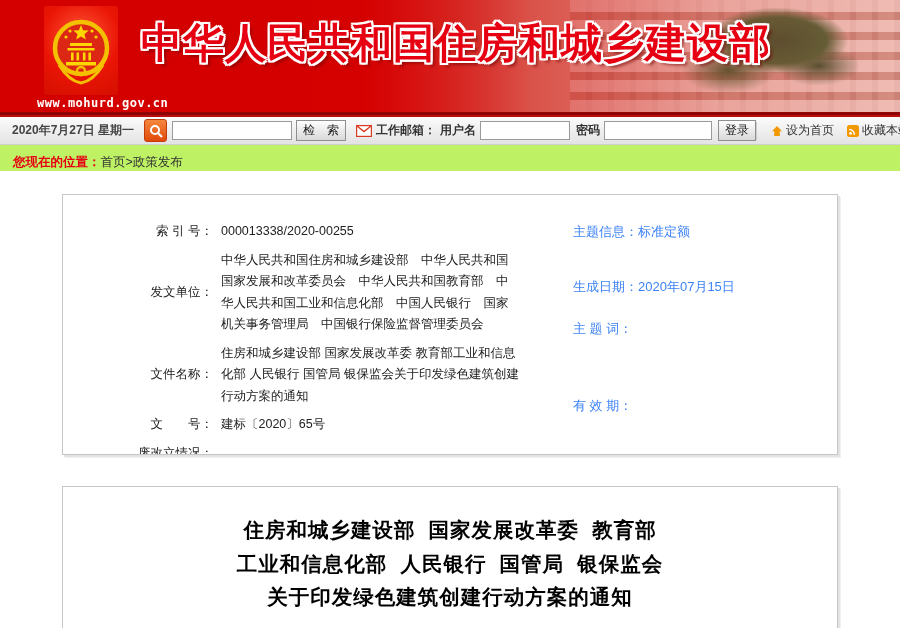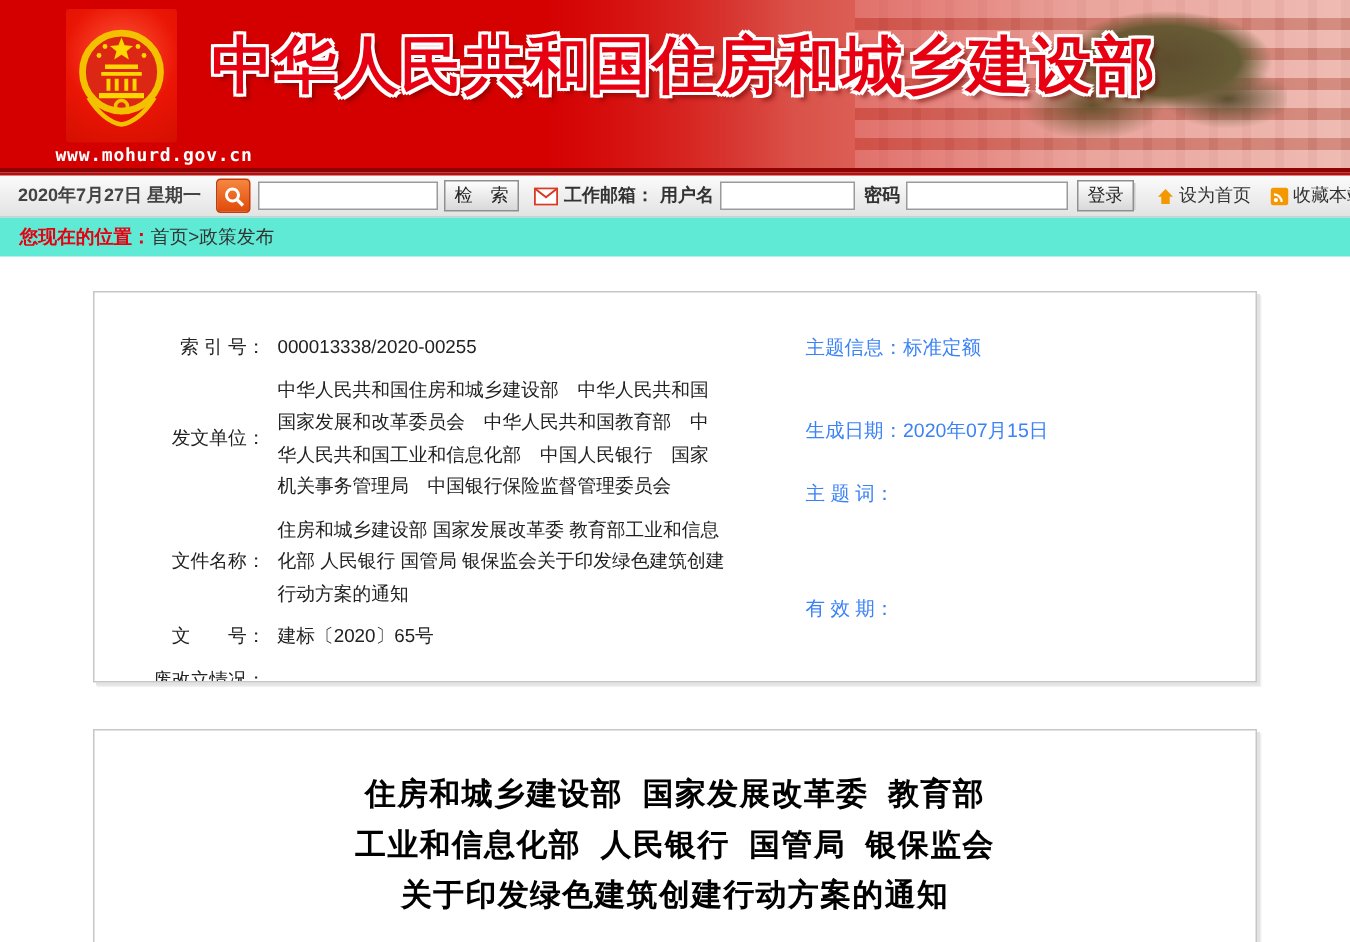--- a/index.html
+++ b/index.html
@@ -54,28 +54,28 @@
   .mail-icon{margin-right:4px;display:flex;flex-shrink:0;}
   .tb-label{margin-right:4px;font-weight:bold;color:#333;white-space:nowrap;}
   .user-input{width:82px;margin-right:6px;}
   .pass-input{width:100px;margin-right:6px;}
   .login-btn{width:40px;}
   .quick-links{margin-left:auto;display:flex;align-items:center;gap:13px;
     padding-left:14px;border-left:1px solid #ccc;height:18px;}
   .quick{display:flex;align-items:center;gap:3px;color:#333;text-decoration:none;
     cursor:pointer;white-space:nowrap;justify-content:flex-end;}
   
-  .breadcrumb{height:26px;display:flex;align-items:center;padding-left:13px;
-    background:#5eead4;font-size:12.5px;}
+  .breadcrumb{height:26px;display:flex;align-items:flex-end;padding-left:13px;
+    background:#bef264;font-size:12.5px;}
   .bc-prefix{color:#e60012;font-weight:bold;}
   .bc-path{color:#333;cursor:pointer;}
   
   .info-box{width:776px;margin:23px auto 0;border:1px solid #c6c6c6;
     box-shadow:2px 2px 0 #e3e3e3,3px 3px 0 #f0f0f0;background:#fff;
-    box-sizing:border-box;height:261px;display:flex;align-items:flex-start;overflow:hidden;}
+    box-sizing:border-box;height:261px;display:flex;align-items:flex-start;overflow:hidden;padding-left:36px;}
   .info-left{width:444px;padding:26px 0 0 4px;box-sizing:border-box;flex-shrink:0;}
   .irow{display:flex;margin-bottom:7px;font-size:12.5px;color:#222;line-height:21.5px;}
   .irow.center{align-items:center;}
   .ilbl{width:110px;text-align:right;flex-shrink:0;white-space:pre;}
   .ival{width:298px;margin-left:8px;}
   .info-right{width:280px;padding-top:26px;margin-left:30px;font-size:13px;
     color:#3b82f6;line-height:21.5px;}
   .irrow{display:flex;}
   .irrow .ilbl-r{white-space:pre;}
   .irrow.gap1{margin-top:33px;}

